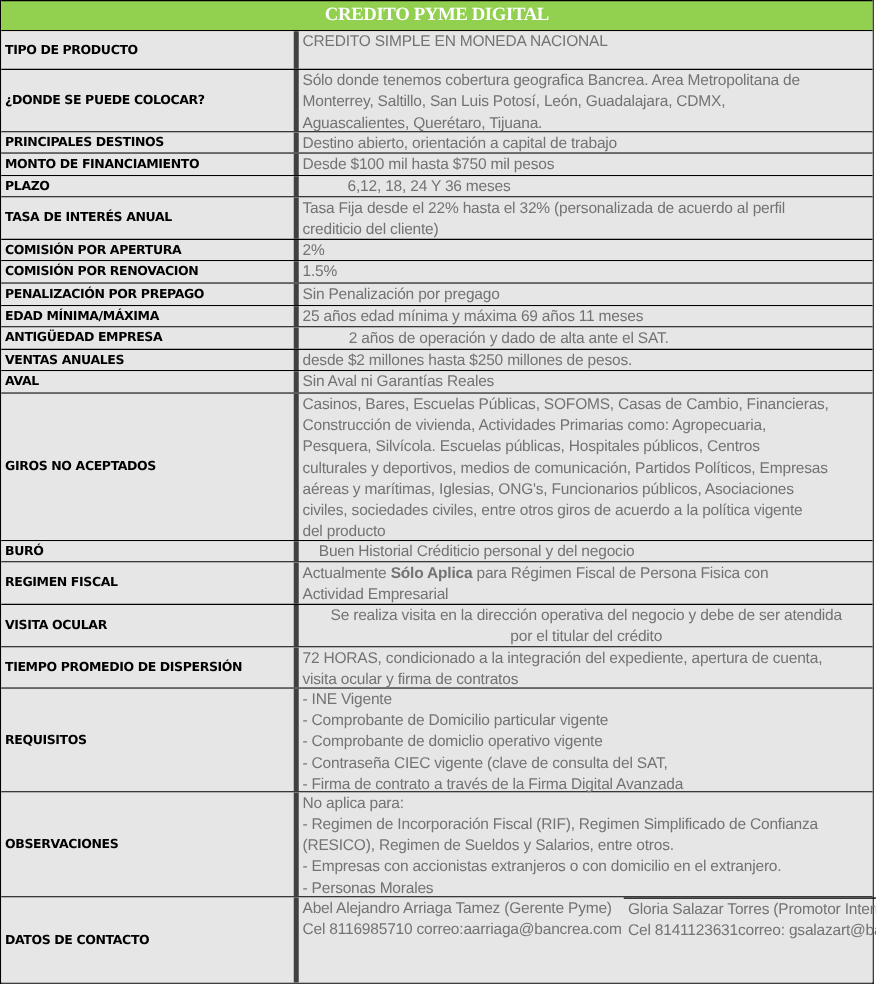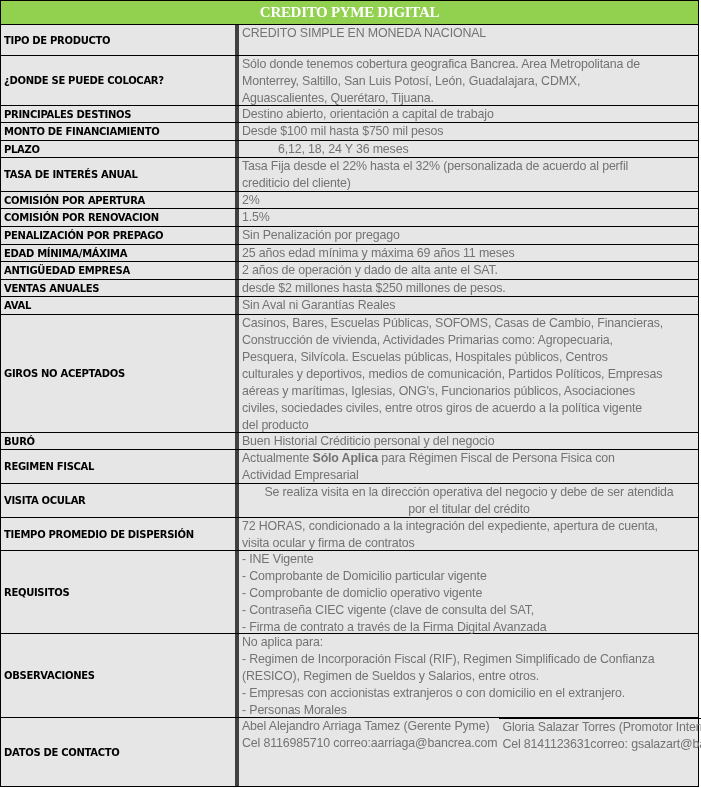--- a/index.html
+++ b/index.html
@@ -98,21 +98,21 @@
         <div class="value">
           <span class="line">Sin Penalización por pregago</span>
         </div>
       </div>
       <div class="row" style="height: 17px;">
         <div class="label">EDAD MÍNIMA/MÁXIMA</div>
         <div class="value">
           <span class="line">25 años edad mínima y máxima 69 años 11 meses</span>
         </div>
       </div>
-      <div class="row" style="height: 18px;">
+      <div class="row" style="height: 18px; gap: 37px;">
         <div class="label">ANTIGÜEDAD EMPRESA</div>
         <div class="value">
           <span class="line">2 años de operación y dado de alta ante el SAT.</span>
         </div>
       </div>
       <div class="row" style="height: 17px;">
         <div class="label">VENTAS ANUALES</div>
         <div class="value">
           <span class="line">desde $2 millones hasta $250 millones de pesos.</span>
         </div>
@@ -128,21 +128,21 @@
         <div class="value">
           <span class="line">Casinos, Bares, Escuelas Públicas, SOFOMS, Casas de Cambio, Financieras,</span>
           <span class="line">Construcción de vivienda, Actividades Primarias como: Agropecuaria,</span>
           <span class="line">Pesquera, Silvícola. Escuelas públicas, Hospitales públicos, Centros</span>
           <span class="line">culturales y deportivos, medios de comunicación, Partidos Políticos, Empresas</span>
           <span class="line">aéreas y marítimas, Iglesias, ONG's, Funcionarios públicos, Asociaciones</span>
           <span class="line">civiles, sociedades civiles, entre otros giros de acuerdo a la política vigente</span>
           <span class="line">del producto</span>
         </div>
       </div>
-      <div class="row" style="height: 17px;">
+      <div class="row" style="height: 17px; gap: 13px;">
         <div class="label">BURÓ</div>
         <div class="value">
           <span class="line">Buen Historial Créditicio personal y del negocio</span>
         </div>
       </div>
       <div class="row" style="height: 34px;">
         <div class="label">REGIMEN FISCAL</div>
         <div class="value">
           <span class="line">Actualmente <b>Sólo Aplica</b> para Régimen Fiscal de Persona Fisica con</span>
           <span class="line">Actividad Empresarial</span>

